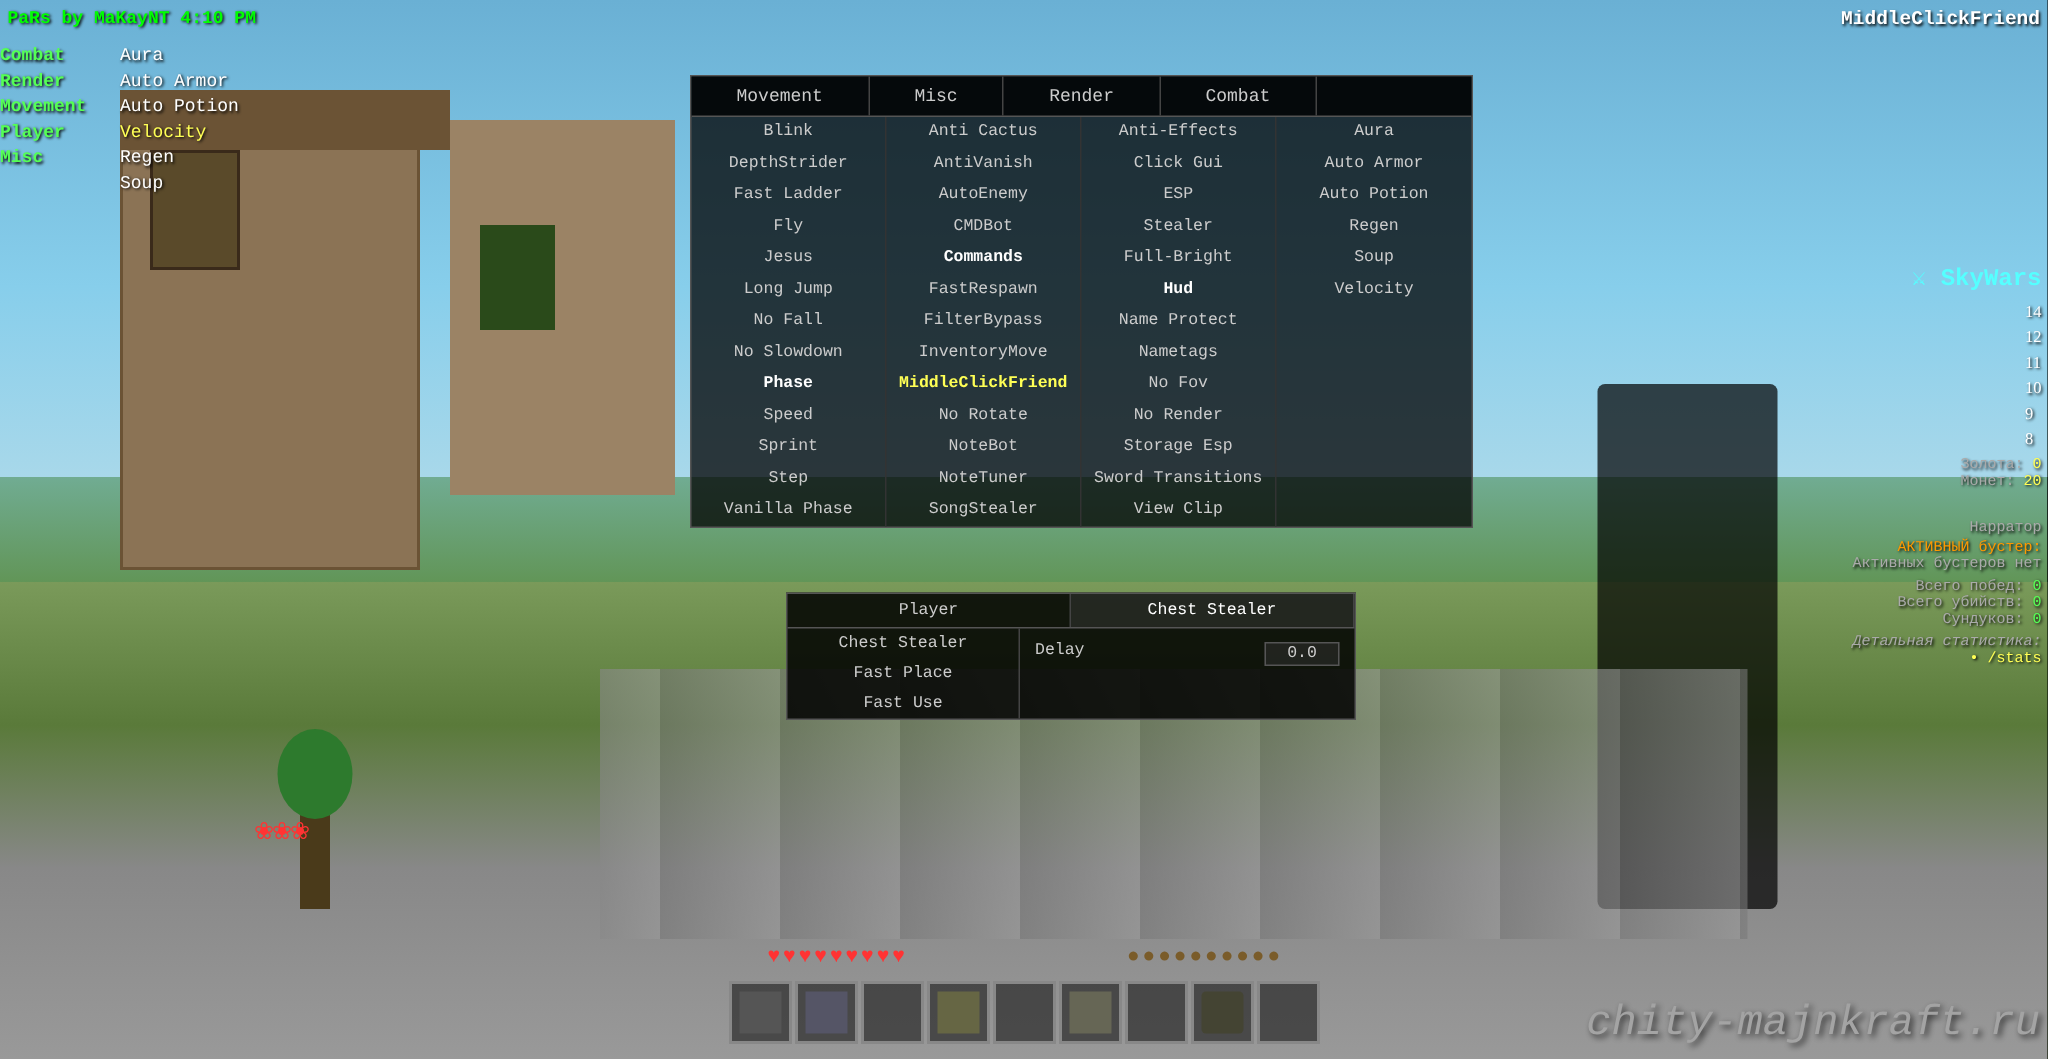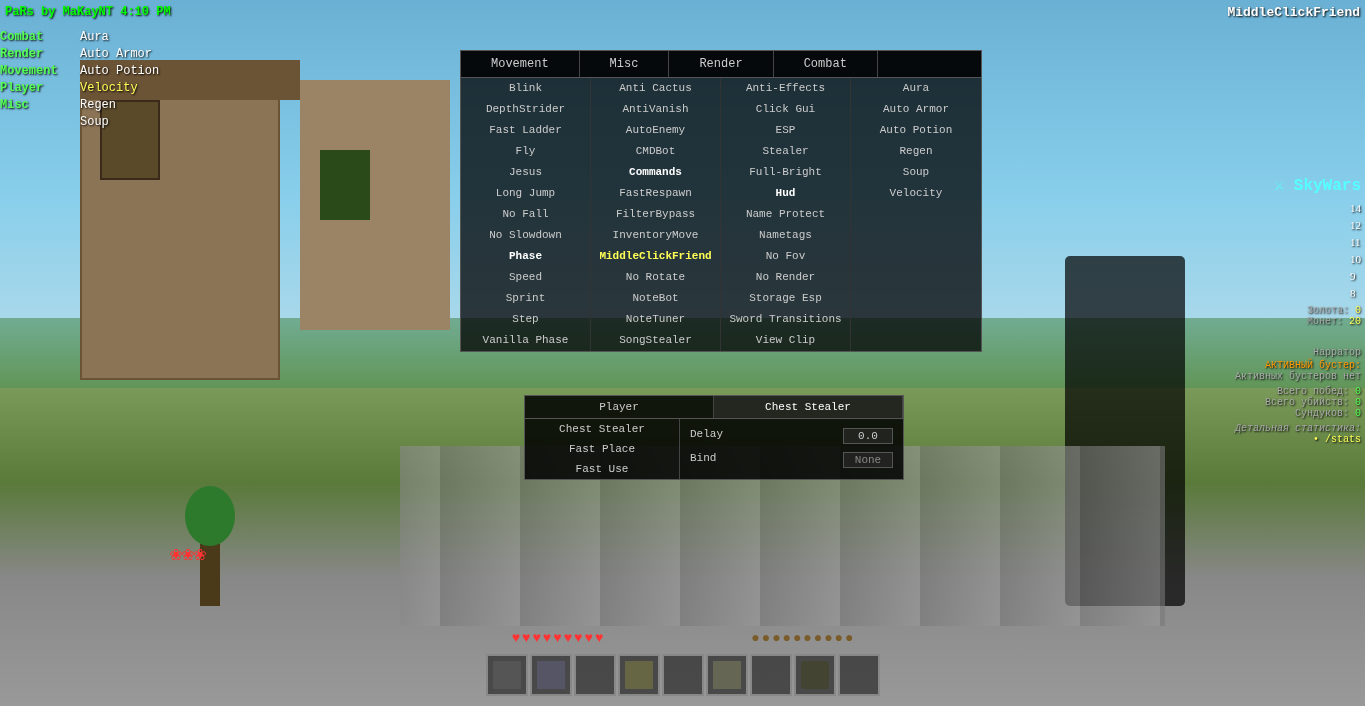--- a/index.html
+++ b/index.html
@@ -406,24 +406,20 @@
         <span class="sub-item">Chest Stealer</span>
         <span class="sub-item">Fast Place</span>
         <span class="sub-item">Fast Use</span>
       </div>
 
       <div class="sub-right">
         <div class="sub-setting">
           <span class="sub-setting-label">Delay</span>
           <span class="sub-setting-value">0.0</span>
         </div>
-        <div class="sub-setting">
-          <span class="sub-setting-label">Bind</span>
-          <span class="sub-setting-value none-val">None</span>
-        </div>
       </div>
     </div>
   </div>
 
   <div style="position:absolute;bottom:58px;left:50%;transform:translateX(-50%);display:flex;gap:2px;">
     <span style="color:#ff3333;font-size:14px;">♥</span>
     <span style="color:#ff3333;font-size:14px;">♥</span>
     <span style="color:#ff3333;font-size:14px;">♥</span>
     <span style="color:#ff3333;font-size:14px;">♥</span>
     <span style="color:#ff3333;font-size:14px;">♥</span>
@@ -459,14 +455,15 @@
     <div style="width:42px;height:42px;background:rgba(40,40,40,0.7);border:2px solid #888;display:flex;align-items:center;justify-content:center;">
       <div style="width:28px;height:28px;background:#665;"></div>
     </div>
     <div style="width:42px;height:42px;background:rgba(40,40,40,0.7);border:2px solid #888;"></div>
     <div style="width:42px;height:42px;background:rgba(40,40,40,0.7);border:2px solid #888;display:flex;align-items:center;justify-content:center;">
       <div style="width:28px;height:28px;background:#443;border-radius:3px;"></div>
     </div>
     <div style="width:42px;height:42px;background:rgba(40,40,40,0.7);border:2px solid #888;"></div>
   </div>
 
+  <div class="watermark">chity-majnkraft.ru</div>
 
 </div>
 
 </body></html>

